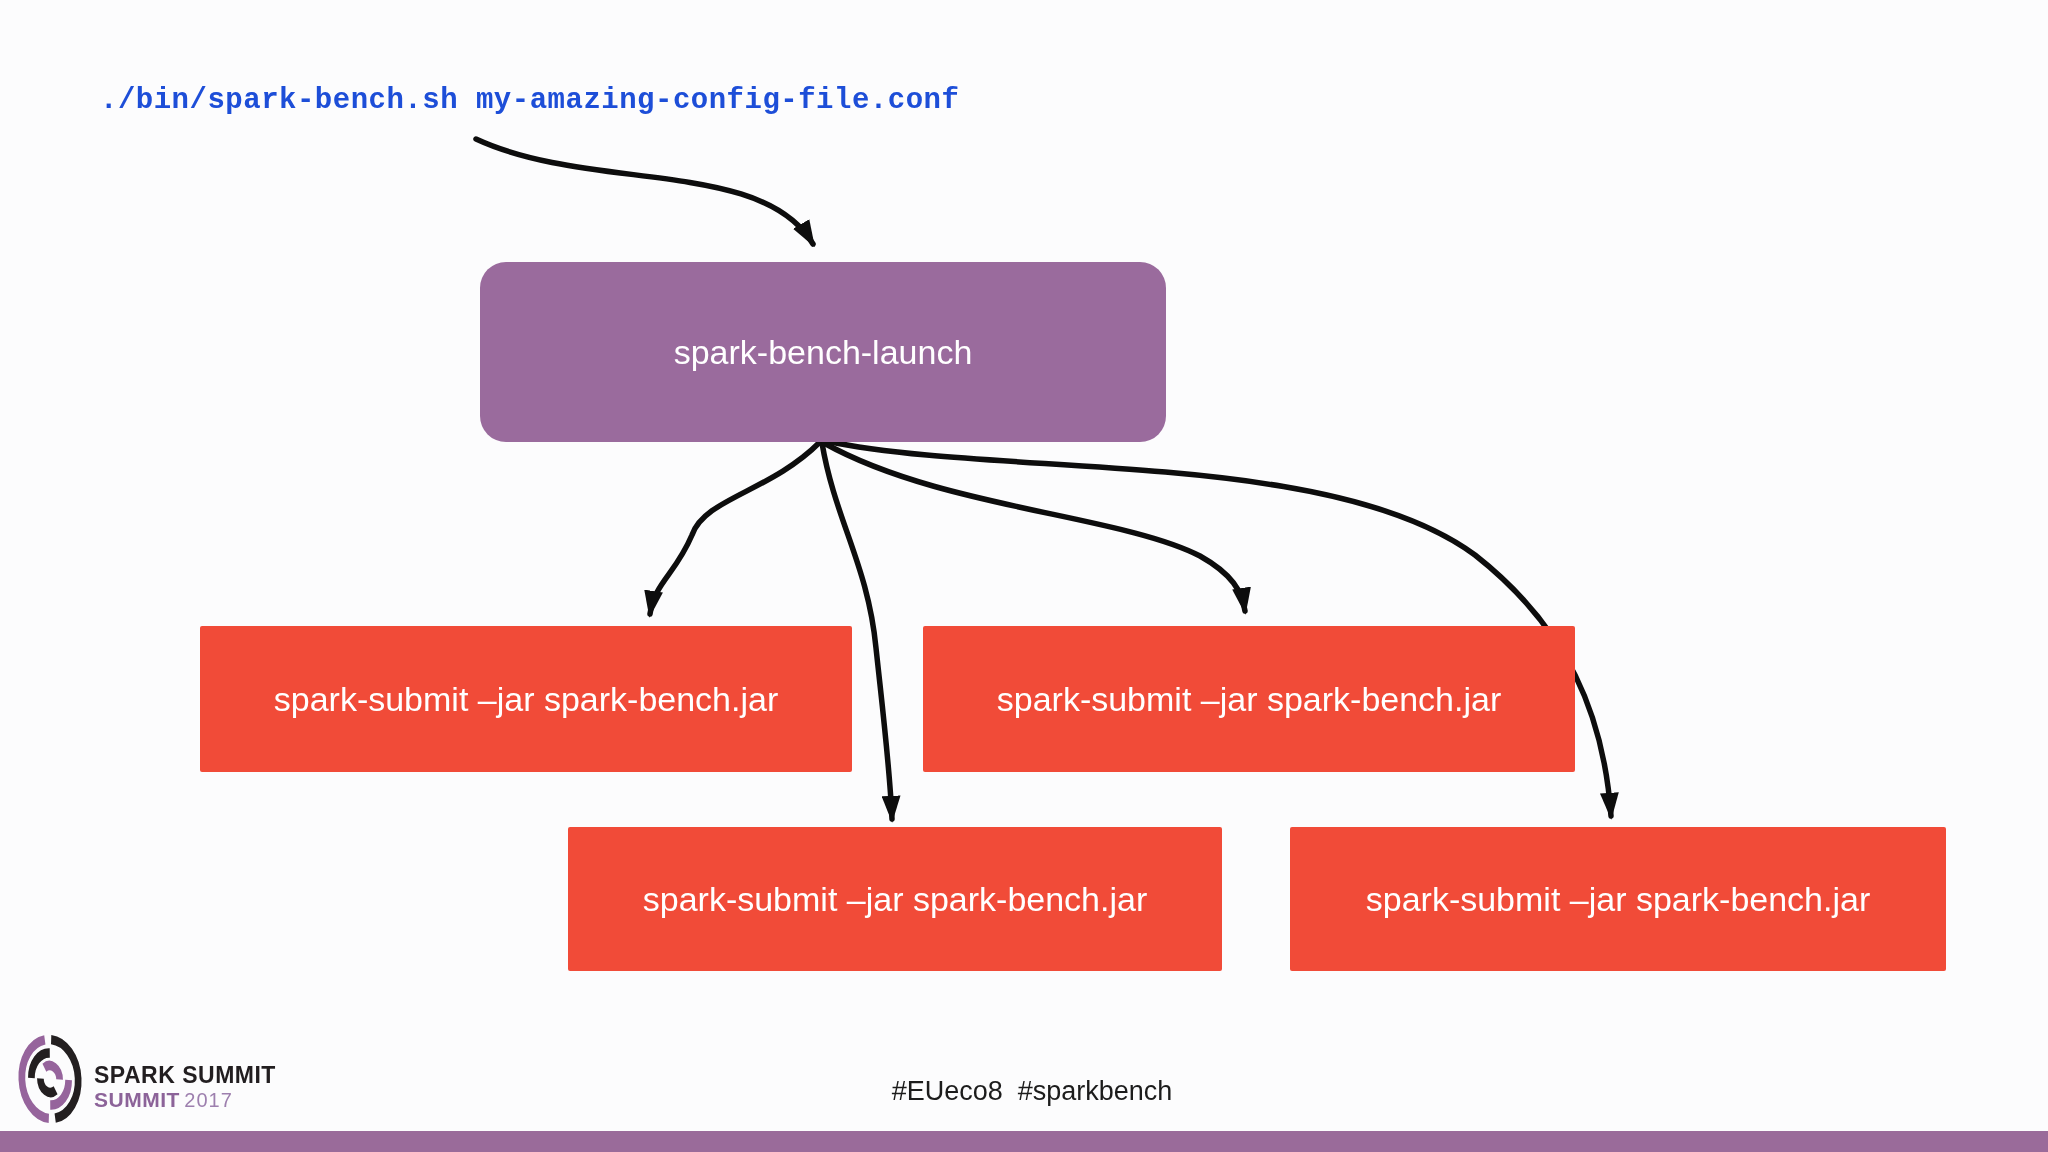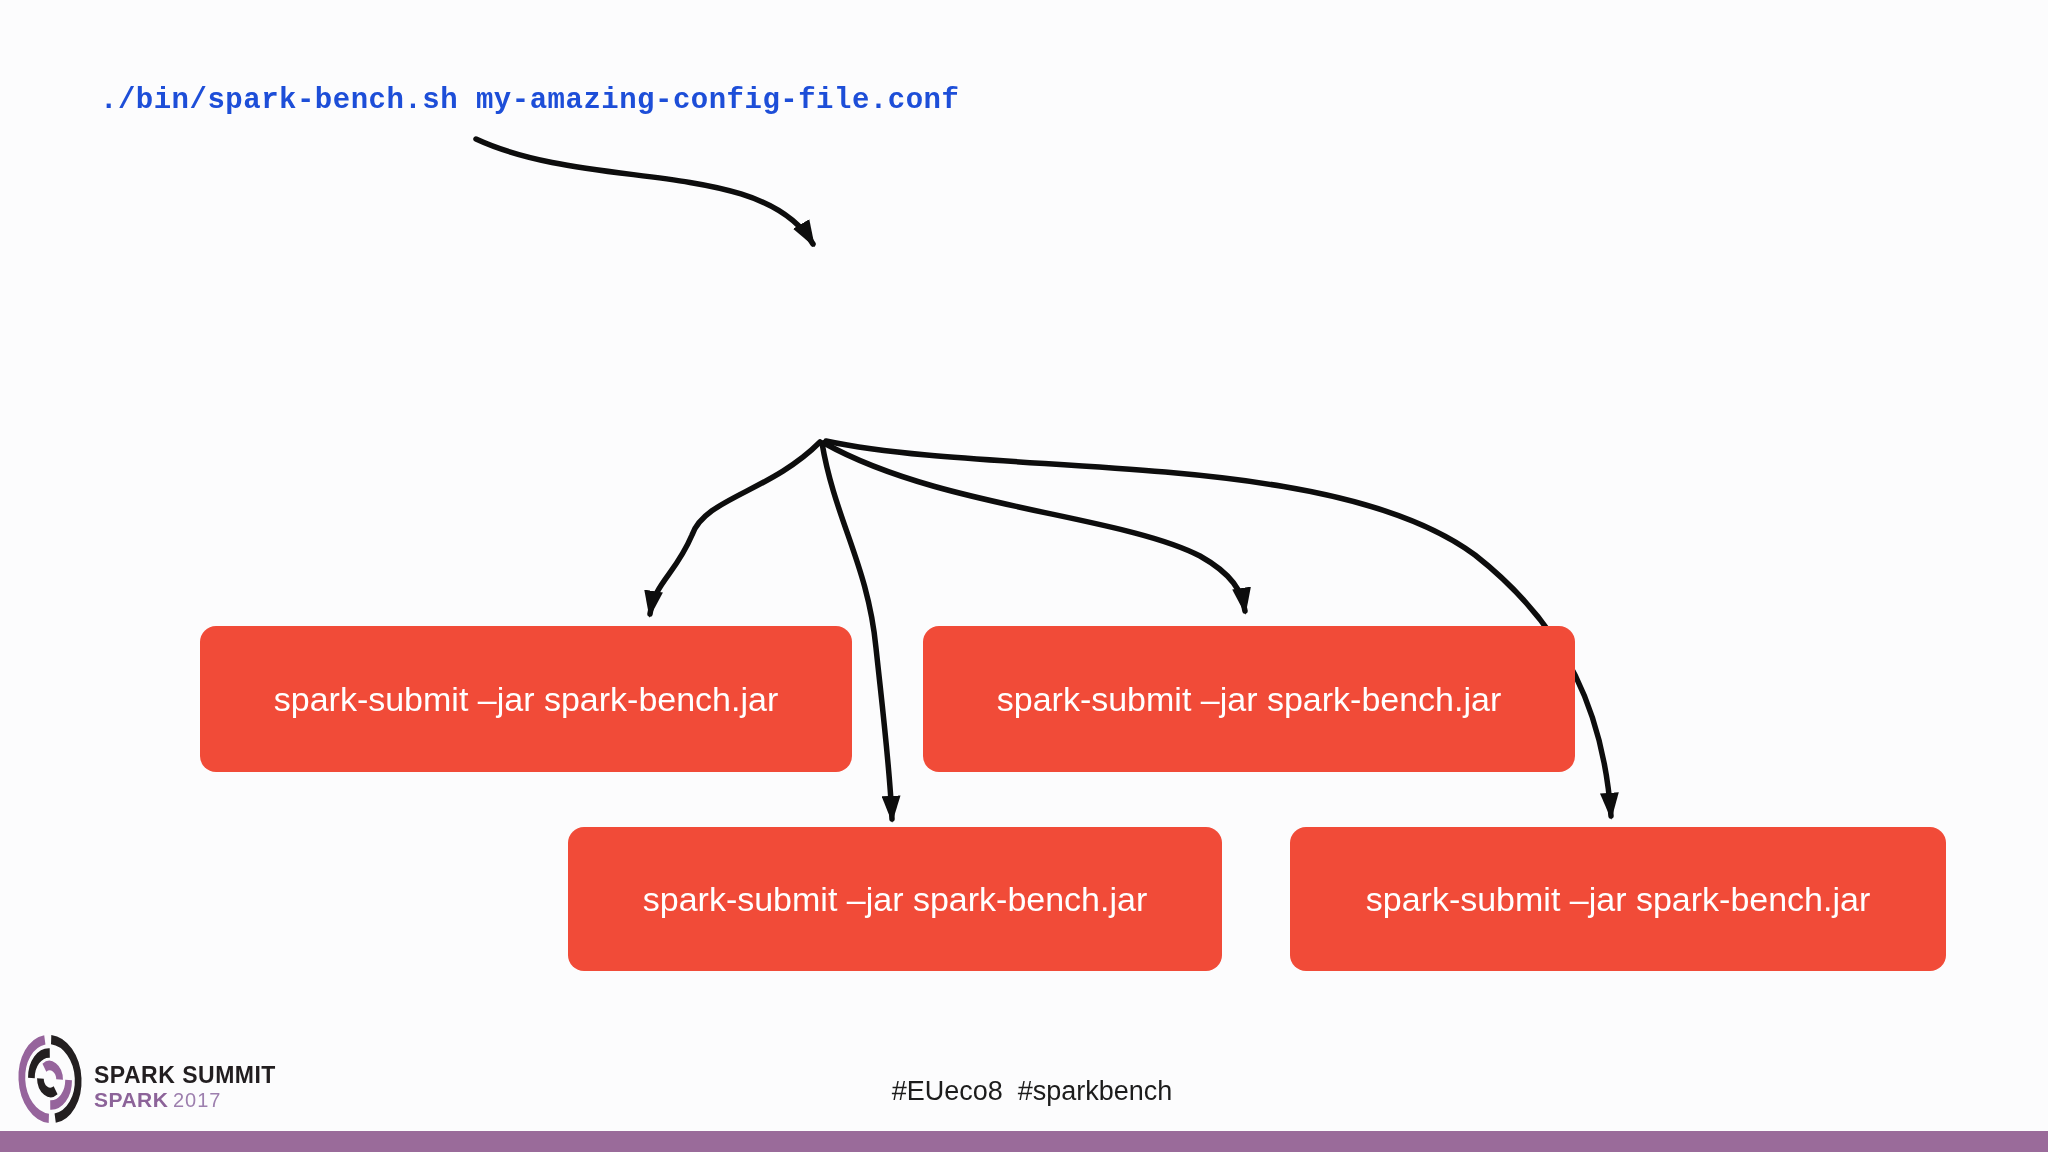--- a/index.html
+++ b/index.html
@@ -38,21 +38,21 @@
     text-align: center;
   }
   .node.root {
     left: 480px; top: 262px;
     width: 686px; height: 180px;
     background: #9a6b9d;
     border-radius: 26px;
   }
   .node.worker {
     background: #f14b38;
-    border-radius: 16px;
+    border-radius: 2px;
     width: 652px; height: 146px;
   }
   .node.w1 { left: 200px;  top: 626px; }
   .node.w2 { left: 923px;  top: 626px; }
   .node.w3 { left: 568px;  top: 827px; width: 654px; height: 144px; }
   .node.w4 { left: 1290px; top: 827px; width: 656px; height: 144px; }
 
   .footer-bar {
     position: absolute;
     left: 0; top: 1131px;
@@ -115,20 +115,23 @@
     </defs>
     <g fill="none" stroke="#0d0d0d" stroke-width="5.5" stroke-linecap="round">
       <path d="M 476 139 C 590 192, 762 158, 813 244" marker-end="url(#ah)"></path>
       <path d="M 820 442 C 770 492, 705 498, 692 535 C 675 575, 655 582, 650 614" marker-end="url(#ah)"></path>
       <path d="M 822 443 C 835 520, 868 565, 876 648 C 884 722, 890 770, 892 819" marker-end="url(#ah)"></path>
       <path d="M 824 443 C 940 508, 1120 515, 1200 556 C 1232 574, 1242 591, 1245 611" marker-end="url(#ah)"></path>
       <path d="M 826 441 C 1000 478, 1330 448, 1475 555 C 1568 628, 1604 716, 1611 816" marker-end="url(#ah)"></path>
     </g>
   </svg>
 
+  <div class="node root">
+    <span>spark-bench-launch</span>
+  </div>
 
   <div class="node worker w1">
     <span>spark-submit –jar spark-bench.jar</span>
   </div>
   <div class="node worker w2">
     <span>spark-submit –jar spark-bench.jar</span>
   </div>
   <div class="node worker w3">
     <span>spark-submit –jar spark-bench.jar</span>
   </div>
@@ -149,21 +152,21 @@
         <g stroke="#231f20">
           <path d="M 53.8 93.8 A 44 44 0 0 0 56.1 6.4"></path>
           <path d="M 52.5 21.1 A 29 29 0 0 0 21.1 47.5"></path>
           <path d="M 35.1 48.7 A 15 15 0 0 0 57.5 63.0"></path>
         </g>
       </g>
     </svg>
     <div class="logo-text">
       <div class="logo-title">SPARK SUMMIT</div>
       <div class="logo-sub">
-        <span class="region">SPARK</span>
+        <span class="region">SUMMIT</span>
         <span class="year">2017</span>
       </div>
     </div>
   </div>
 
   <div class="hashtags">#EUeco8  #sparkbench</div>
 
   <div class="footer-bar"></div>
 
 </div>

